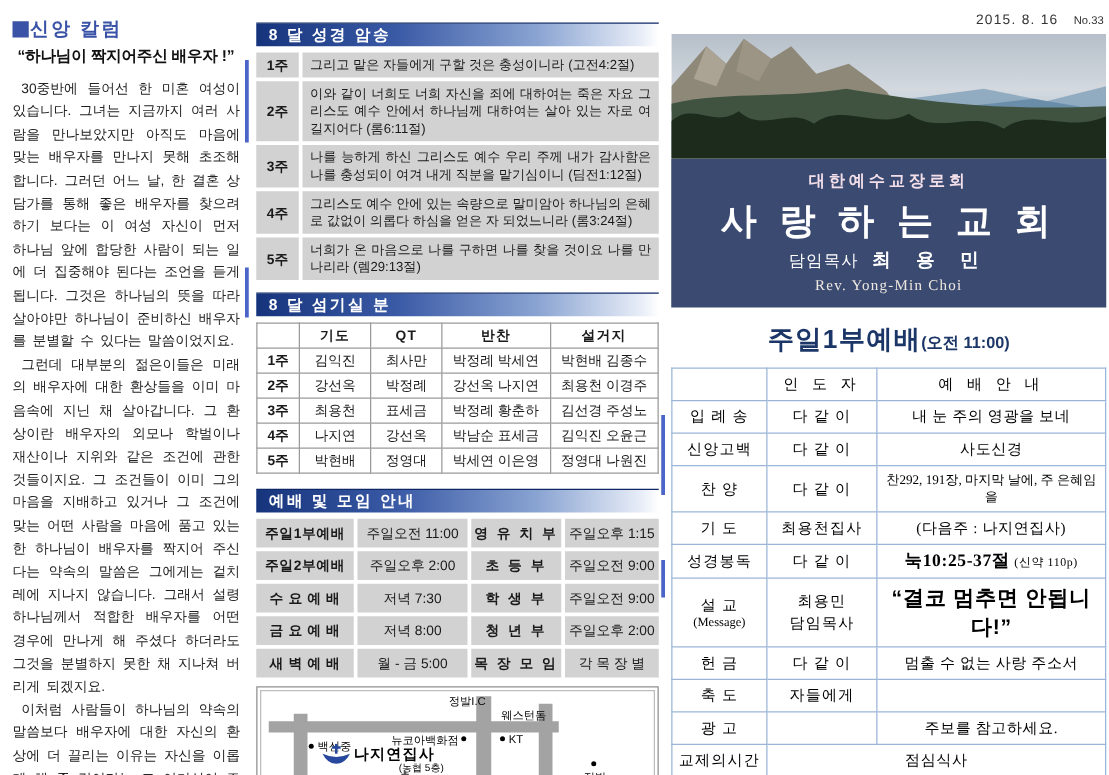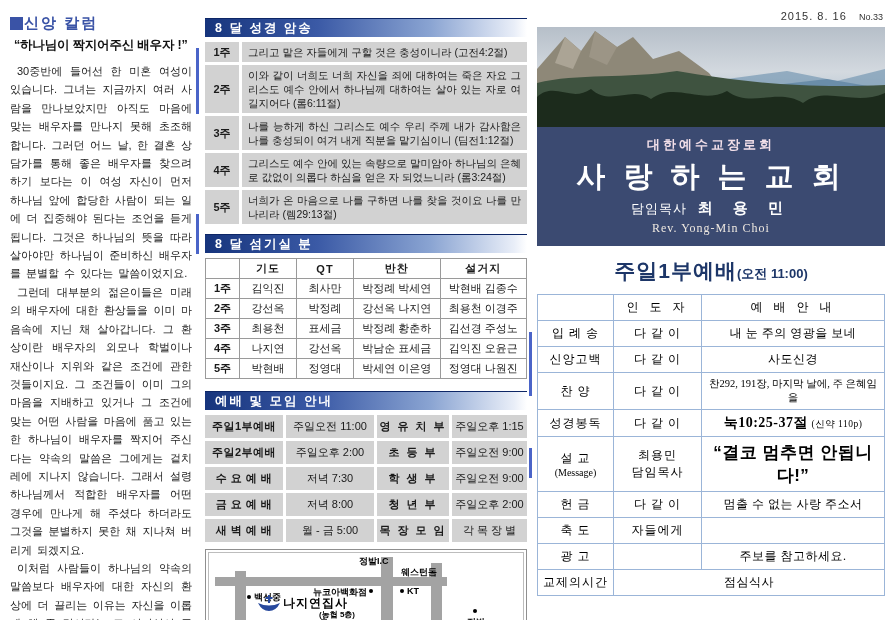--- a/index.html
+++ b/index.html
@@ -51,21 +51,21 @@
 
   
   .map-outer { margin-top:7px; border:1px solid #8f8f8f; padding:2px; background:#fff; }
   .map-inner { border:1px solid #bdbdbd; height:138px; position:relative;
     background:#fff; font-size:9px; overflow:hidden; }
   .road { position:absolute; background:#a3a3a3; }
   .r-v1 { left:26px;  top:18px;  width:11px; height:96px; }
   .r-v2 { left:172px; top:4px;   width:12px; height:128px; }
   .r-v3 { left:222px; top:10px;  width:11px; height:98px; }
   .r-h1 { left:6px;   top:24px;  width:232px; height:9px; }
-  .ml { position:absolute; white-space:nowrap; color:#000; line-height:10px;font-weight:bold; }
+  .ml { position:absolute; white-space:nowrap; color:#000; line-height:10px; }
   .dot { position:absolute; width:4px; height:4px; background:#000; border-radius:50%; }
   .map-church-name { font-weight:bold; font-size:12px; letter-spacing:1px; }
   .map-floor { font-size:8px; }
 
   
   .col-right { position:absolute; left:537px; top:10px; width:348px; }
   .date-line { text-align:right; font-size:11px; color:#333; padding-right:2px;
     margin-bottom:5px; letter-spacing:1px; }
   .date-line .no { font-size:9px; letter-spacing:0; }
   .photo { height:100px; overflow:hidden; line-height:0; }
@@ -331,20 +331,25 @@
         <td class="c1">신앙고백</td>
         <td class="c2">다 같 이</td>
         <td class="cnt">사도신경</td>
       </tr>
       <tr>
         <td class="c1">찬    양</td>
         <td class="c2">다 같 이</td>
         <td class="cnt hymns">찬292, 191장, 마지막 날에, 주 은혜임을</td>
       </tr>
       <tr>
+        <td class="c1">기    도</td>
+        <td class="c2">최용천집사</td>
+        <td class="cnt">(다음주 : 나지연집사)</td>
+      </tr>
+      <tr>
         <td class="c1">성경봉독</td>
         <td class="c2">다 같 이</td>
         <td class="cnt">
           <span class="scripture">눅10:25-37절</span>
           <span class="scr-note">(신약 110p)</span>
         </td>
       </tr>
       <tr class="sermon-row">
         <td class="c1">
           <div>설    교</div>

